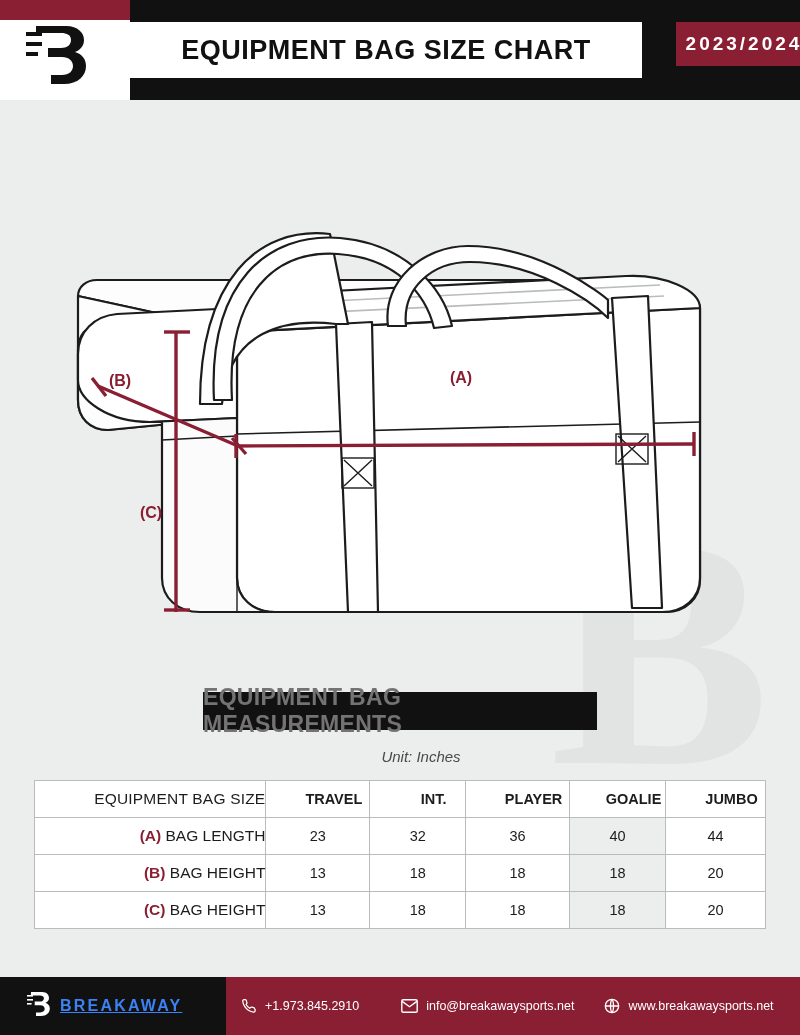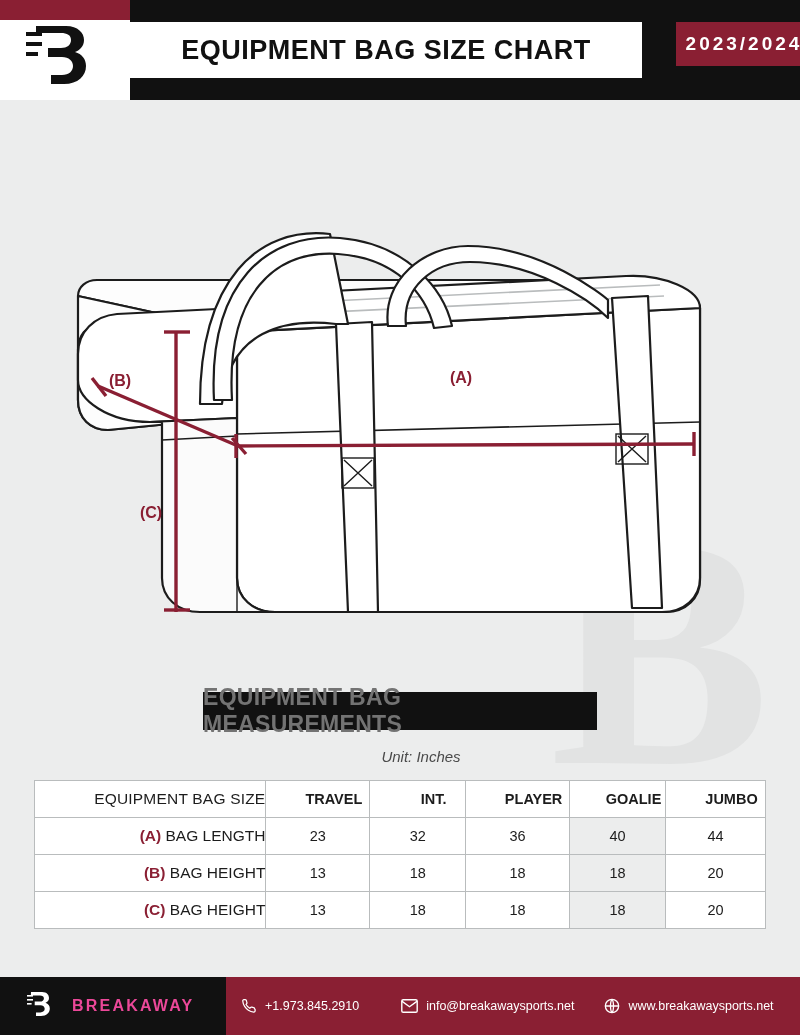--- a/index.html
+++ b/index.html
@@ -106,22 +106,23 @@
   }
   .footer-black {
     position: absolute; left: 0; top: 0; width: 226px; height: 58px; background: #111111;
     display: flex; align-items: center; padding-left: 26px;
   }
   .footer-maroon {
     position: absolute; left: 226px; top: 0; width: 574px; height: 58px; background: #8a1f33;
     display: flex; align-items: center;
   }
   .footer-brand {
-    color: #ec4899; font-size: 16px; font-weight: bold; letter-spacing: 2.2px;
-    margin-left: 20px;
+    color: #3b82f6; font-size: 16px; font-weight: bold; letter-spacing: 2.2px;
+    margin-left: 8px;
+    text-decoration: underline;
   }
   .fitem { display: flex; align-items: center; color: #ffffff; font-size: 12.5px; }
   .fitem .ficon { margin-right: 8px; display: flex; align-items: center; }
   .fitem.phone { margin-left: 16px; }
   .fitem.mail { margin-left: 42px; }
   .fitem.web { margin-left: 30px; }
 </style>
 </head>
 <body>
 

